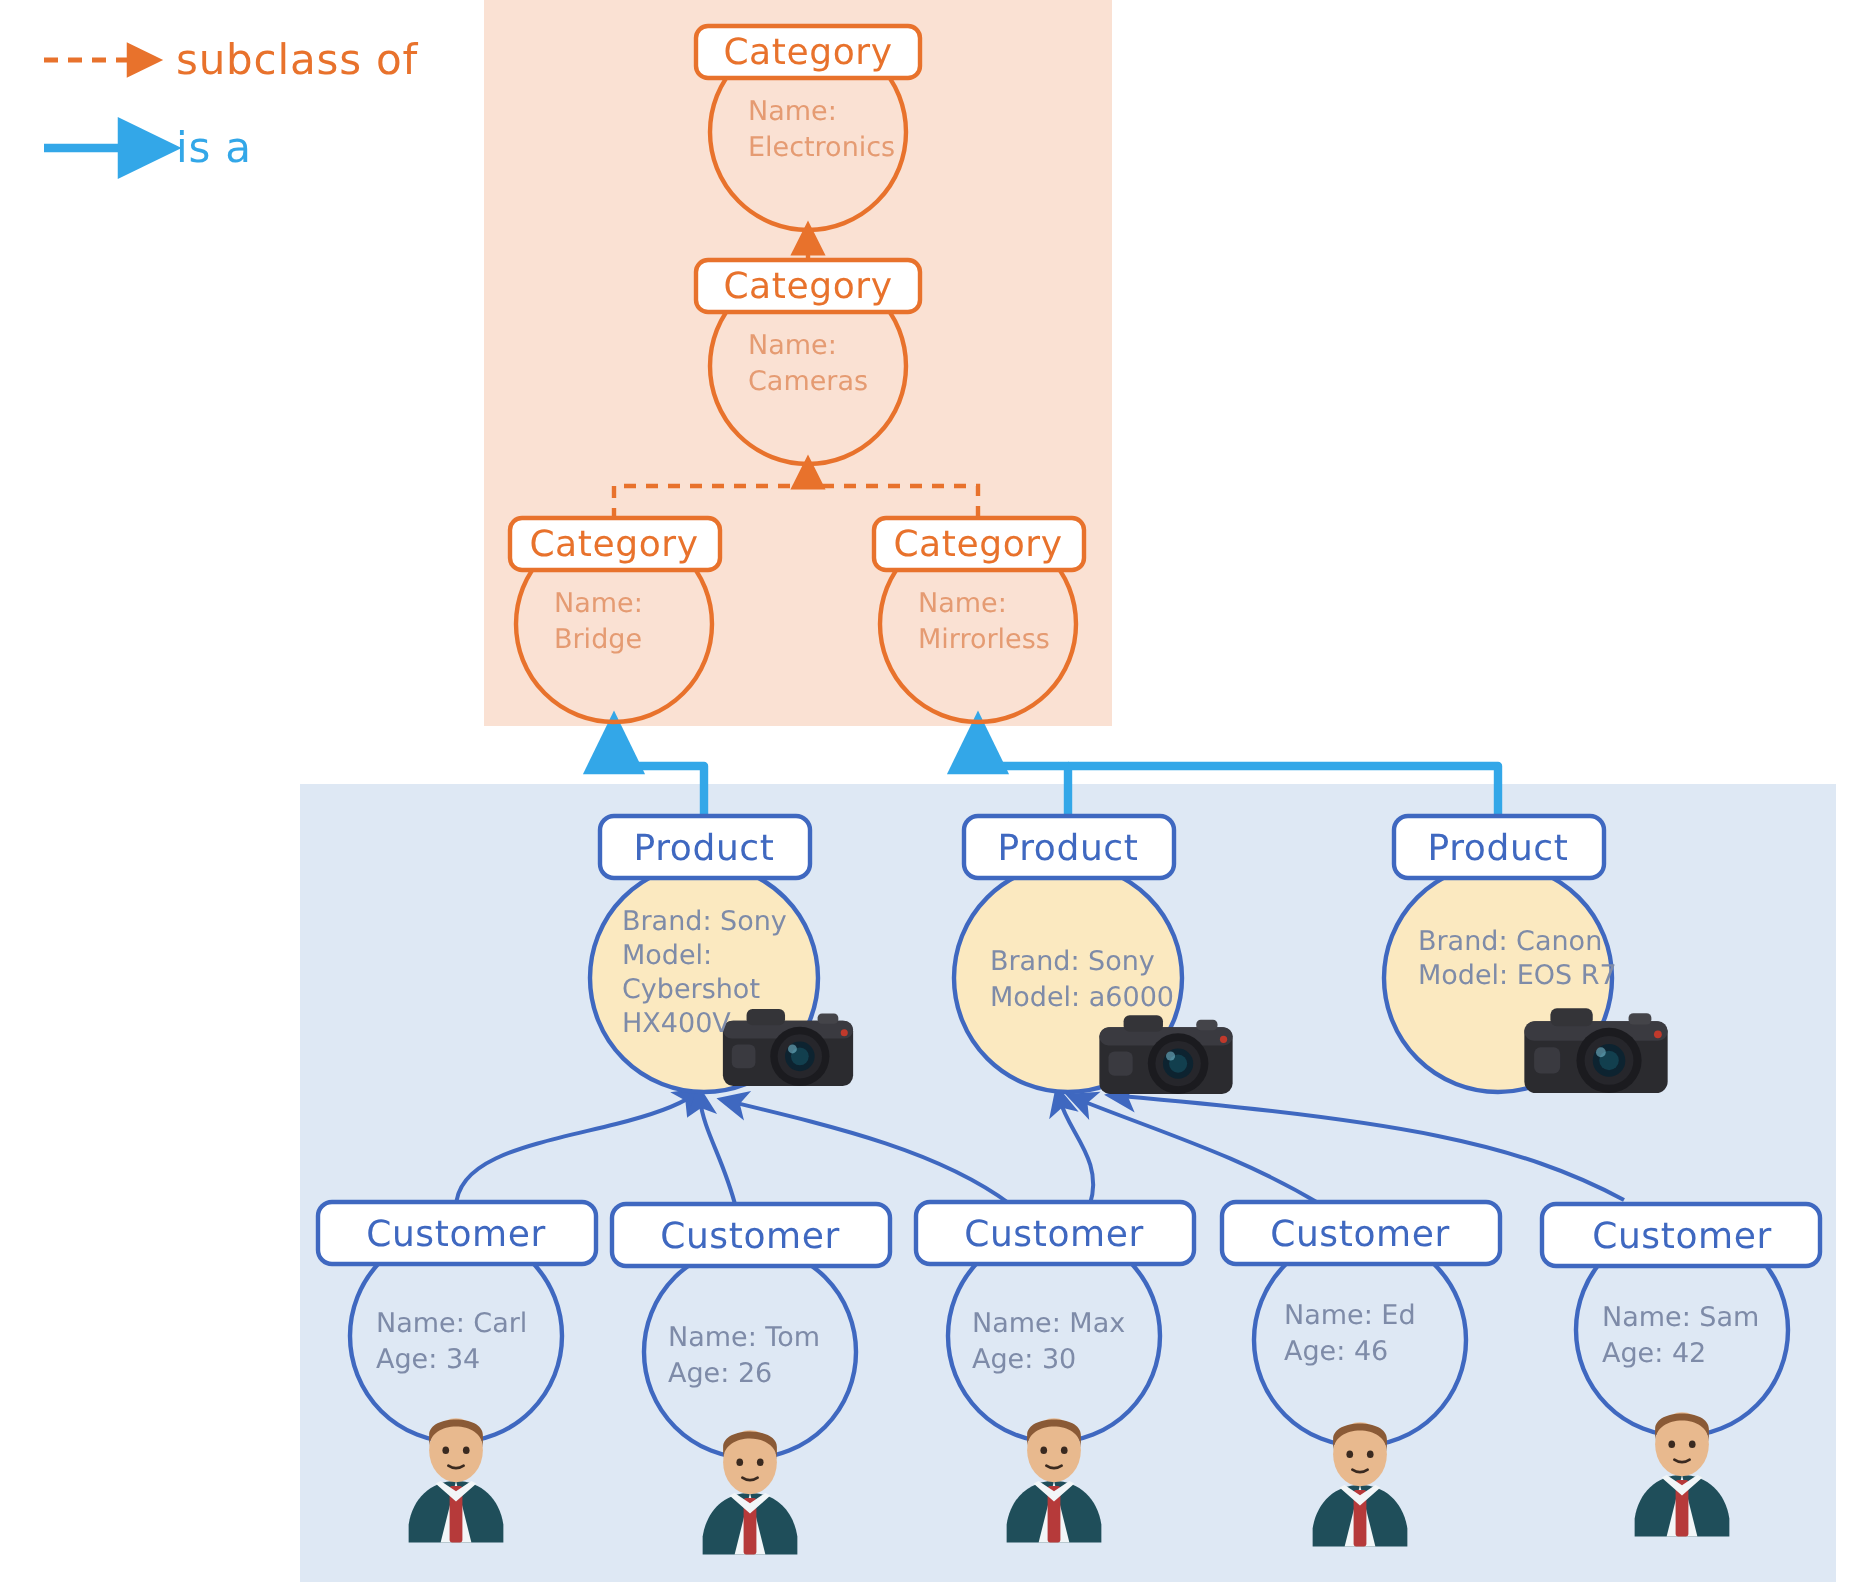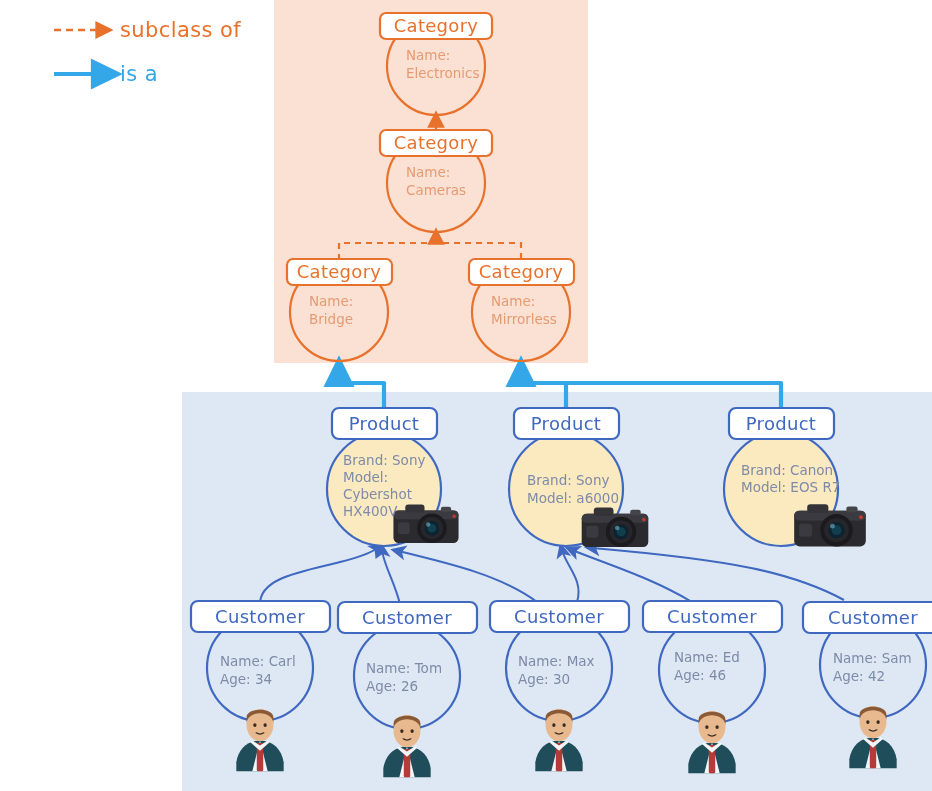--- a/index.html
+++ b/index.html
@@ -1,20 +1,20 @@
 <!DOCTYPE html>
 <html><head>
 <meta charset="utf-8">
 <style>
   html,body{margin:0;padding:0;background:#ffffff;}
   body{
     width:932px;height:791px;position:relative;overflow:hidden;
     font-family:"DejaVu Sans", sans-serif;
   }
-  #stage{position:absolute;left:0;top:0;width:892px;height:791px;margin-left:32px;}
+  #stage{position:absolute;left:0;top:0;width:892px;height:791px;}
   svg#canvas{position:absolute;left:0;top:0;width:932px;height:791px;}
 
   .legend-label{
     font-family:"DejaVu Sans", sans-serif;
     font-size:21px;
     letter-spacing:.4px;
   }
   .legend-label.subclass{fill:#E8722C;}
   .legend-label.isa{fill:#33A7E8;}
 

